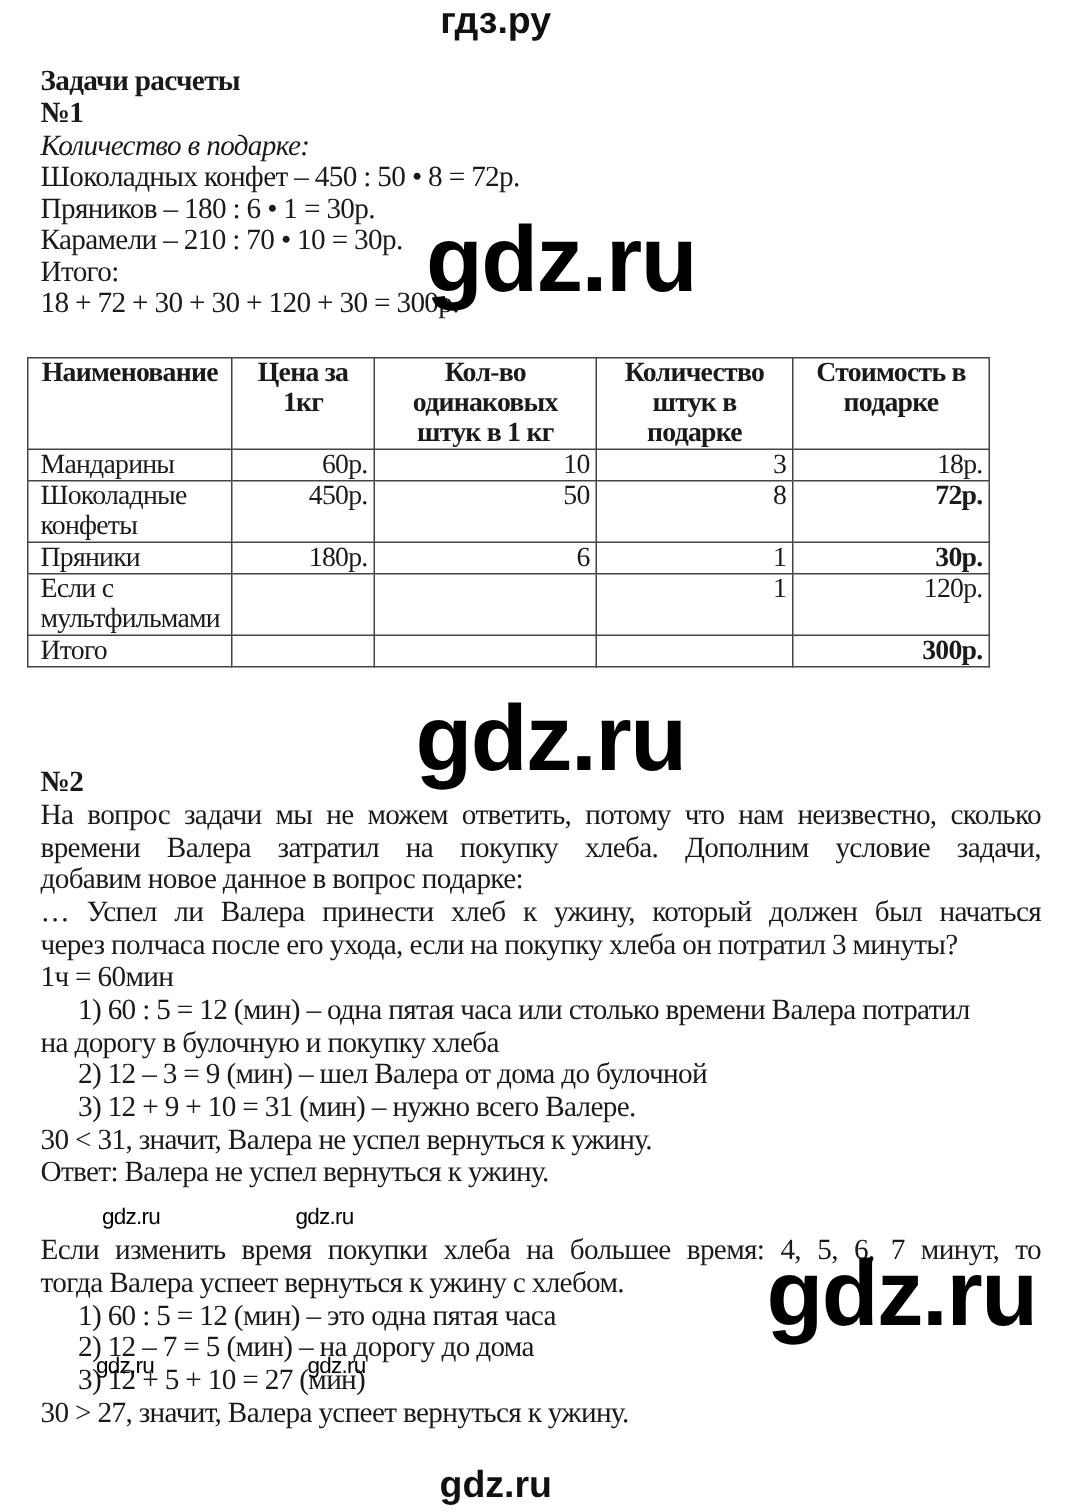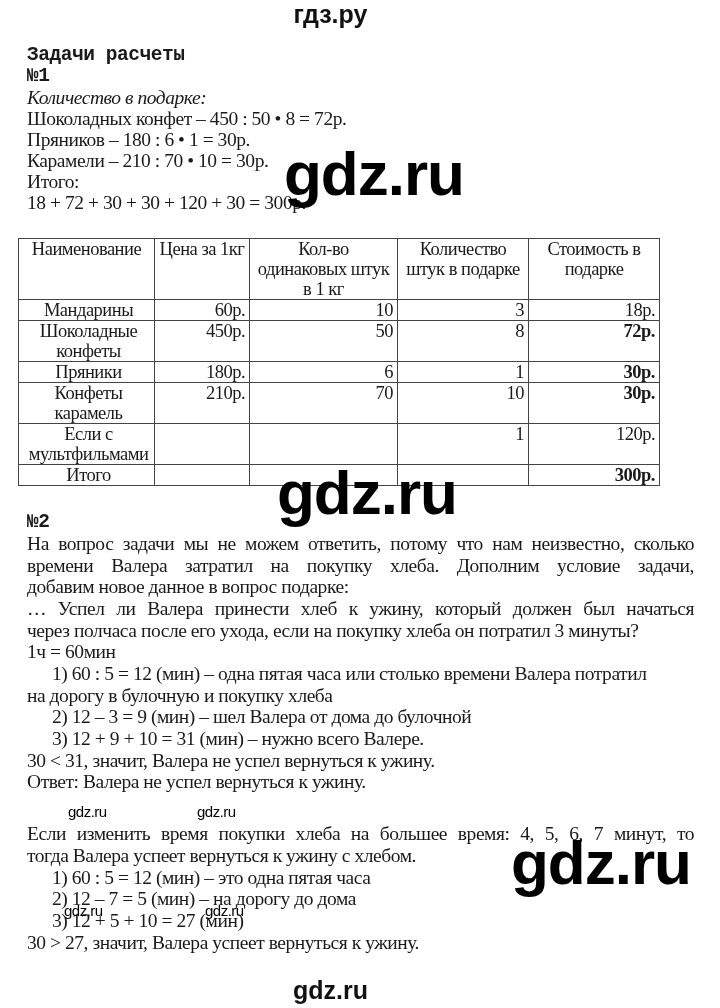--- a/index.html
+++ b/index.html
@@ -10,35 +10,35 @@
   }
   .site-head { top: 0px; font-size: 25px; }
   .site-foot { top: 976px; font-size: 25px; }
   .doc {
     position: absolute; left: 27px; top: 0; width: 667px;
     font-family: "Liberation Serif", serif; font-size: 19.5px; letter-spacing: -0.45px;
     color: #1a1a1a;
   }
   .ln { position: absolute; left: 0; white-space: nowrap; line-height: 22px; }
   .jl { width: 667px; text-align: justify; text-align-last: justify; white-space: normal; }
-  .b { font-weight: bold; font-family: Liberation Mono, monospace; }
+  .b { font-weight: bold; }
   .i { font-style: italic; }
   .ind { padding-left: 25px; }
 
   table.calc {
     position: absolute; left: 18px; top: 238px; border-collapse: collapse;
     font-family: "Liberation Serif", serif; font-size: 18.5px; letter-spacing: -0.5px; color: #1a1a1a;
   }
   table.calc td, table.calc th {
     border: 1.5px solid #444; padding: 0 4px; vertical-align: top; line-height: 20px;
   }
-  table.calc th { font-weight: normal; text-align: center; height: 58px; margin-top: 31px; }
+  table.calc th { font-weight: bold; text-align: center; height: 58px; margin-top: 31px; }
   table.calc th:first-child { text-align: center; }
   table.calc td { text-align: right; }
-  table.calc td:first-child { text-align: center; padding-left: 8px; }
+  table.calc td:first-child { text-align: left; padding-left: 8px; }
   table.calc tr.r1 td { height: 19px; }
   table.calc tr.r2 td { height: 39px; }
   .c1 { width: 127px; } .c2 { width: 86px; } .c3 { width: 139px; } .c4 { width: 122px; } .c5 { width: 122px; }
   .bold { font-weight: bold; }
 
   .wm {
     position: absolute; font-family: "Liberation Sans", sans-serif; font-weight: bold;
     color: #000; line-height: 1; letter-spacing: -1px;
   }
   .wm.big { font-size: 62px; }
@@ -104,27 +104,20 @@
     <td class="bold">72р.</td>
   </tr>
   <tr class="r1">
     <td>Пряники</td>
     <td>180р.</td>
     <td>6</td>
     <td>1</td>
     <td class="bold">30р.</td>
   </tr>
   <tr class="r2">
-    <td>Конфеты карамель</td>
-    <td>210р.</td>
-    <td>70</td>
-    <td>10</td>
-    <td class="bold">30р.</td>
-  </tr>
-  <tr class="r2">
     <td>Если с мультфильмами</td>
     <td></td>
     <td></td>
     <td>1</td>
     <td>120р.</td>
   </tr>
   <tr class="r1">
     <td>Итого</td>
     <td></td>
     <td></td>

